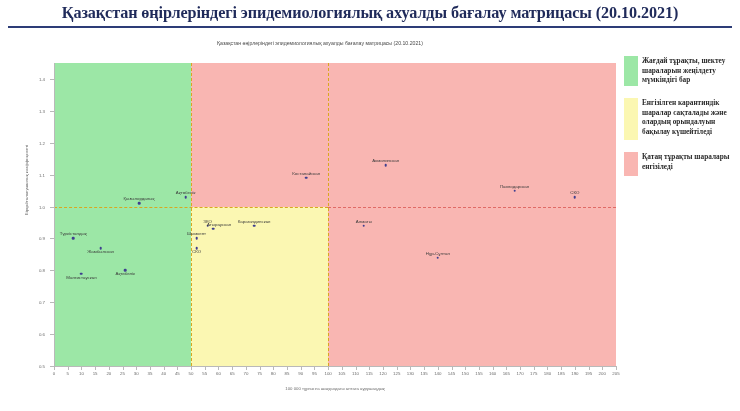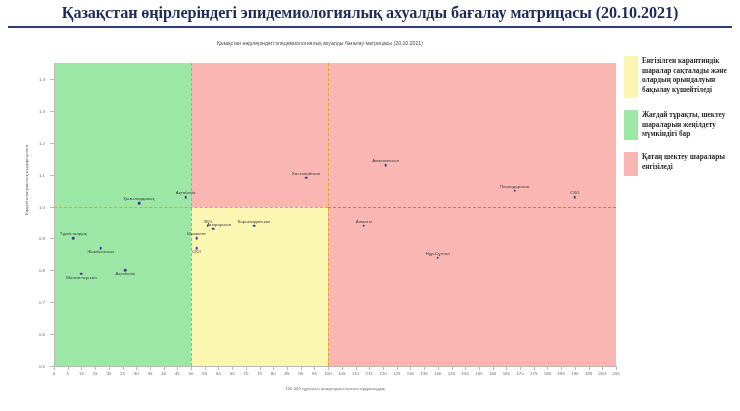--- a/index.html
+++ b/index.html
@@ -355,26 +355,26 @@
       <div class="xtick" style="position: absolute; left: 602.293px; top: 371px;">200</div>
       <div class="xtick-mark" style="left: 616px;"></div>
       <div class="xtick" style="position: absolute; left: 616px; top: 371px;">205</div>
     </div>
 
   <div class="axis-x-title">100 000 тұрғынға шаққандағы аптаға аурушаңдық</div>
   <div class="axis-y-title">Бірқайталанушылық коэффициенті</div>
 
   <div class="legend">
     <div class="legend-row">
+      <div class="legend-swatch sw-green" style="background: rgb(156, 231, 166);"></div>
+      <div class="legend-text">Жағдай тұрақты, шектеу шараларын жеңілдету мүмкіндігі бар</div>
+    </div>
+    <div class="legend-row">
       <div class="legend-swatch sw-yellow" style="background: rgb(251, 247, 178);"></div>
       <div class="legend-text">Енгізілген карантиндік шаралар сақталады және олардың орындалуын бақылау күшейтіледі</div>
     </div>
     <div class="legend-row">
-      <div class="legend-swatch sw-green" style="background: rgb(156, 231, 166);"></div>
-      <div class="legend-text">Жағдай тұрақты, шектеу шараларын жеңілдету мүмкіндігі бар</div>
-    </div>
-    <div class="legend-row">
       <div class="legend-swatch sw-red" style="background: rgb(249, 182, 178);"></div>
-      <div class="legend-text">Қатаң шектеу шаралары енгізіледі</div>
+      <div class="legend-text">Қатаң тұрақты шаралары енгізіледі</div>
     </div>
   </div>
 
 </div>
 
 </body></html>

